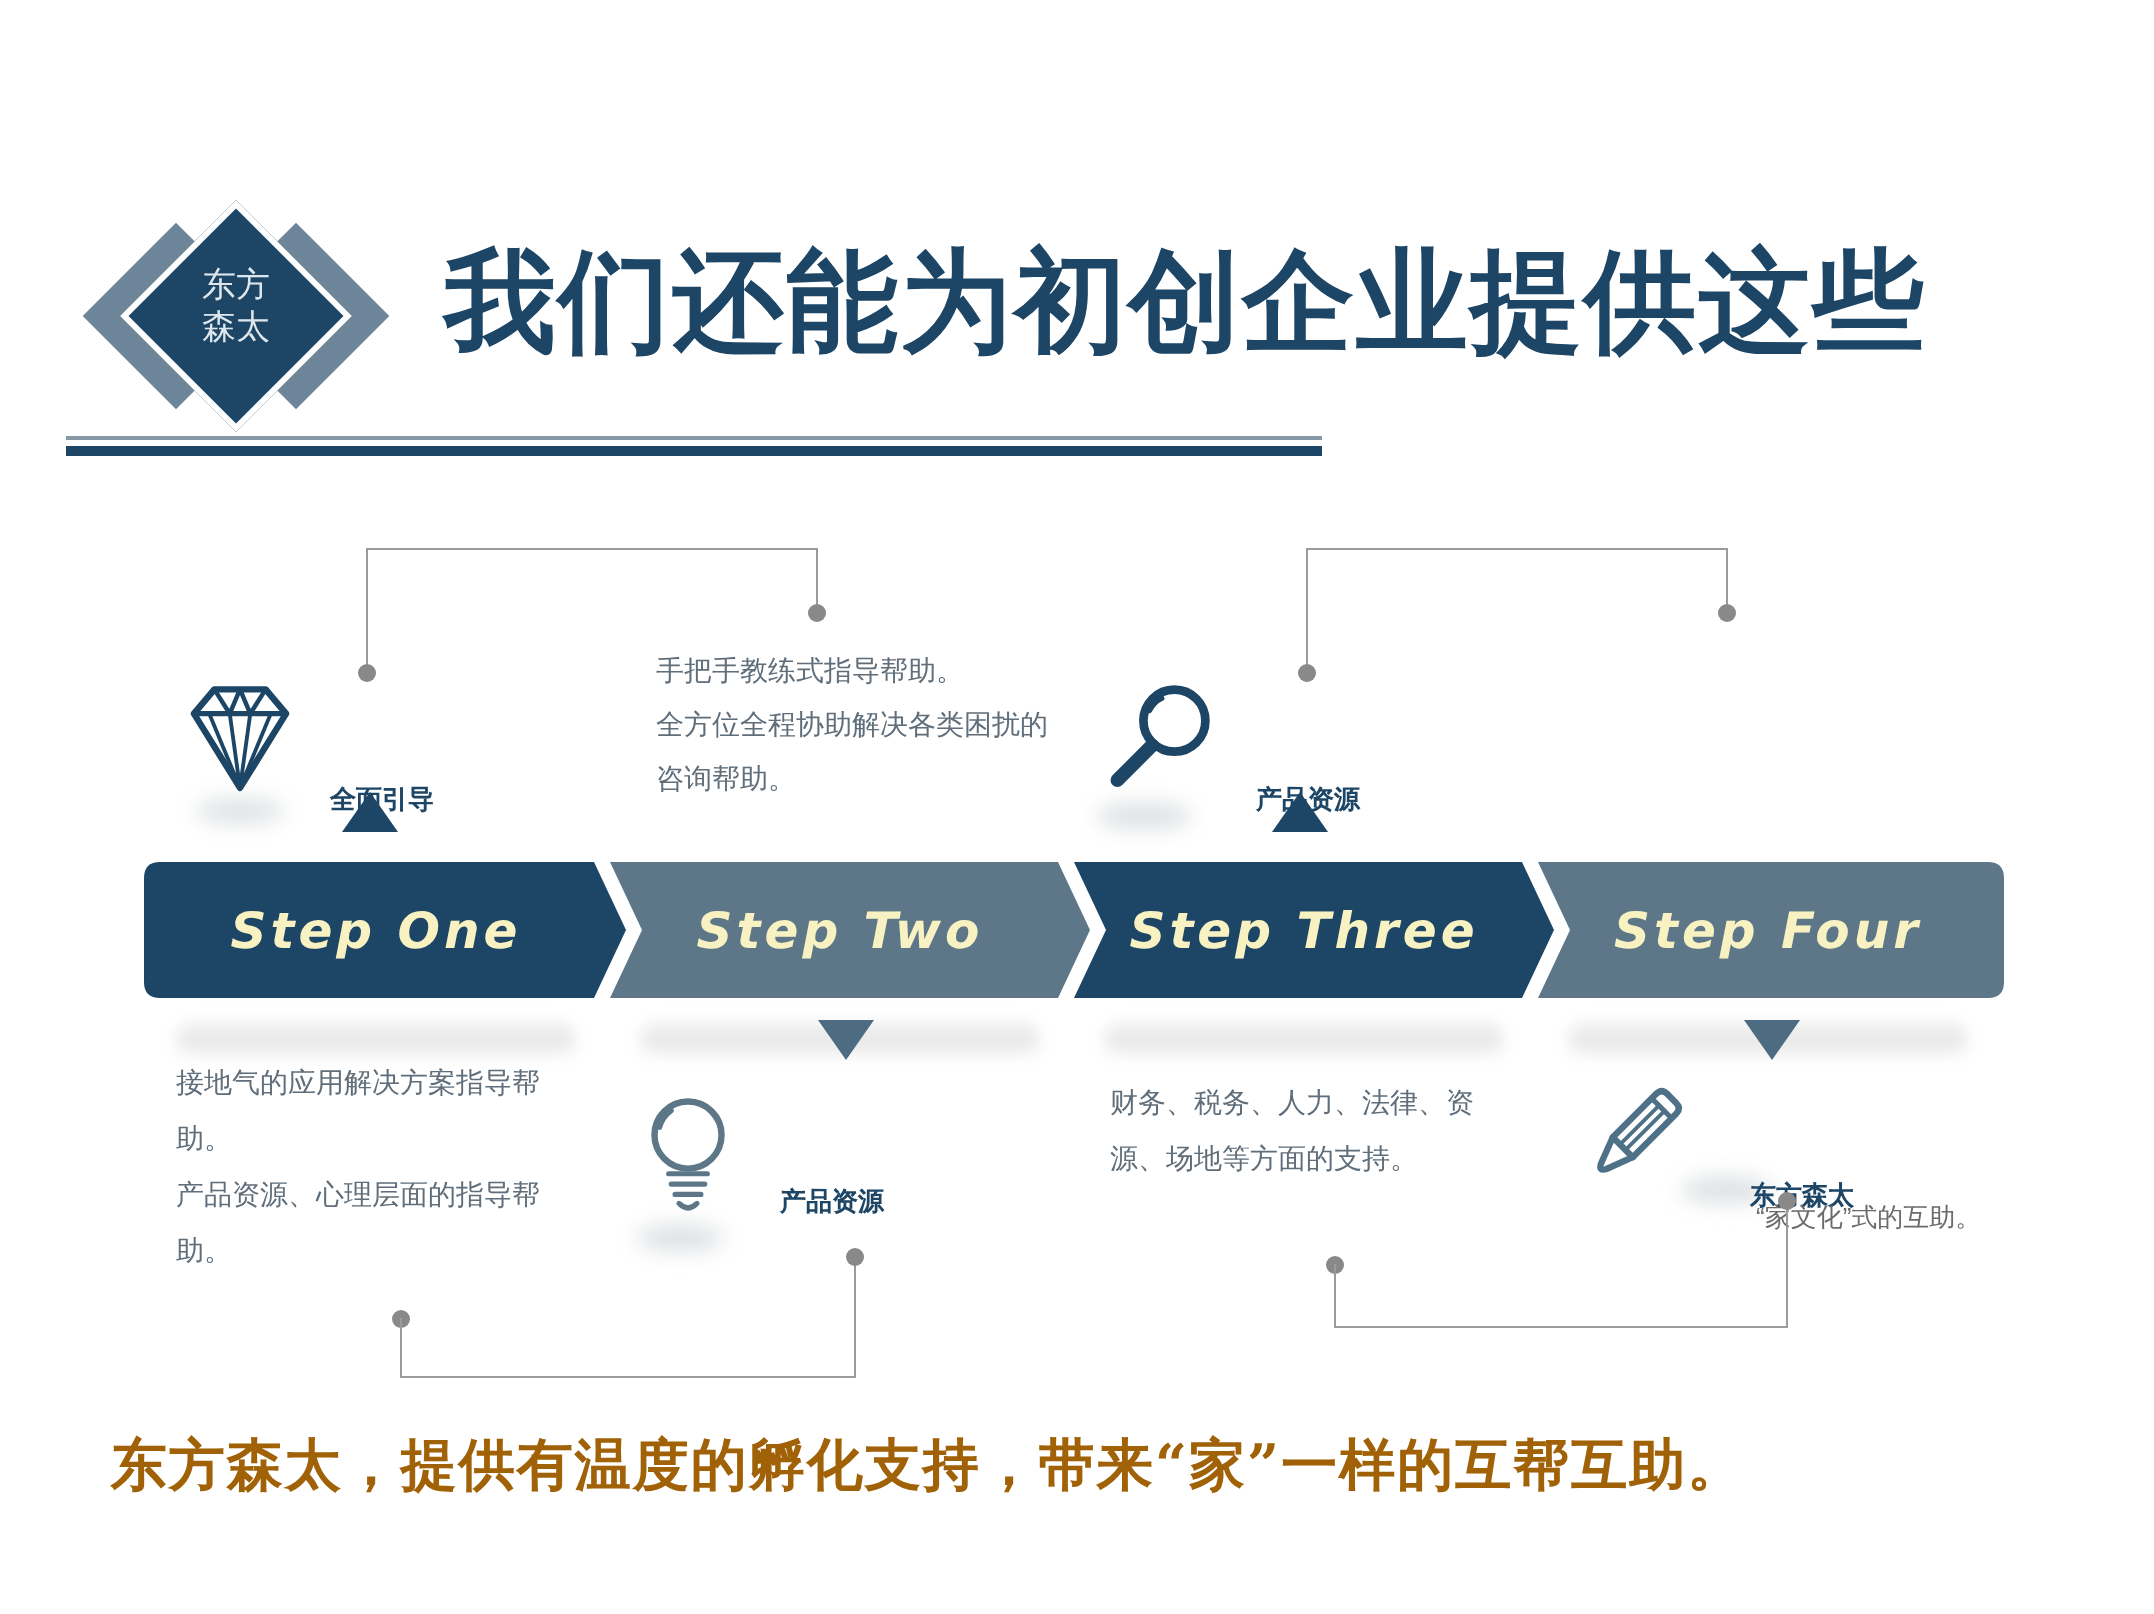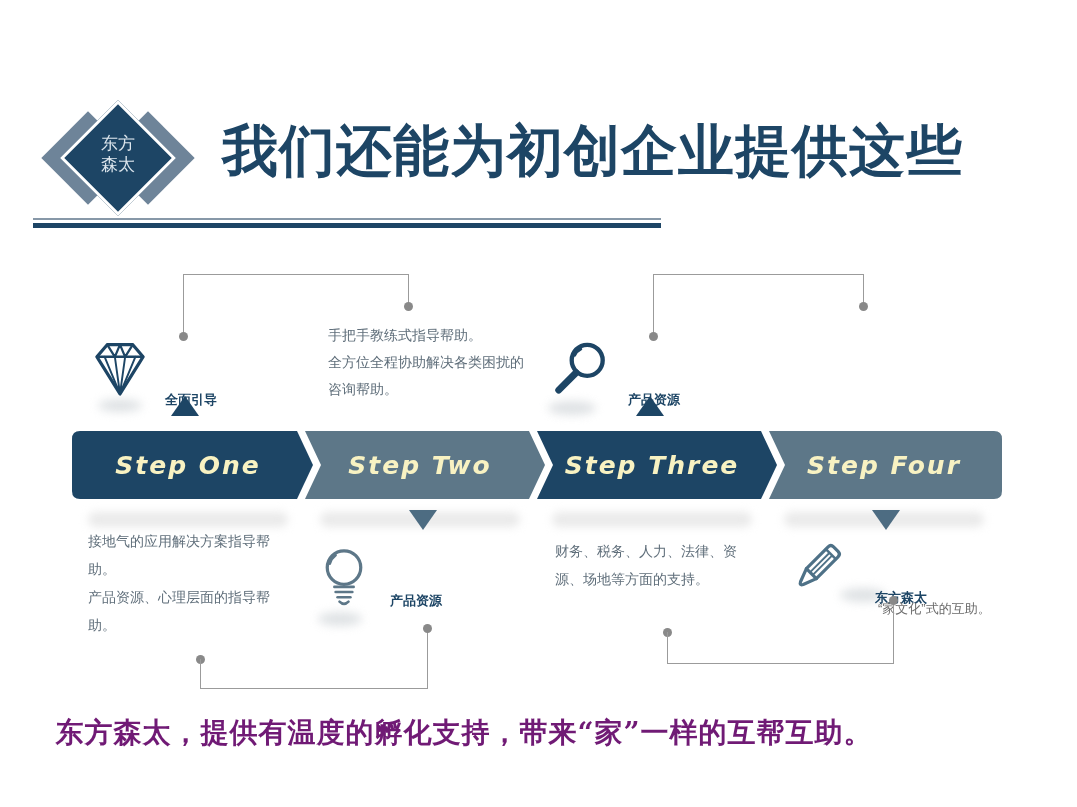--- a/index.html
+++ b/index.html
@@ -49,21 +49,21 @@
 
   
   .refl{position:absolute;top:512px;width:200px;height:15px;background:#eaeaea;
         border-radius:8px;filter:blur(4px);}
   .icon-shadow{position:absolute;background:#d7dbde;border-radius:50%;filter:blur(5px);opacity:.8;}
 
   .icon{position:absolute;}
   .icon svg{display:block;}
 
   .tagline{position:absolute;left:0;top:714px;width:928px;text-align:center;font-size:28px;
-           font-weight:bold;color:#701a75;letter-spacing:1px;
+           font-weight:bold;color:#a16207;letter-spacing:1px;
            font-family:"DejaVu Serif","Liberation Serif",serif;}
 </style>
 </head>
 <body>
 
 <div class="slide">
 
   <div class="logo">
     <div class="diamond d-gray" style="left:5px;top:29px;"></div>
     <div class="diamond d-gray" style="left:65px;top:29px;"></div>

